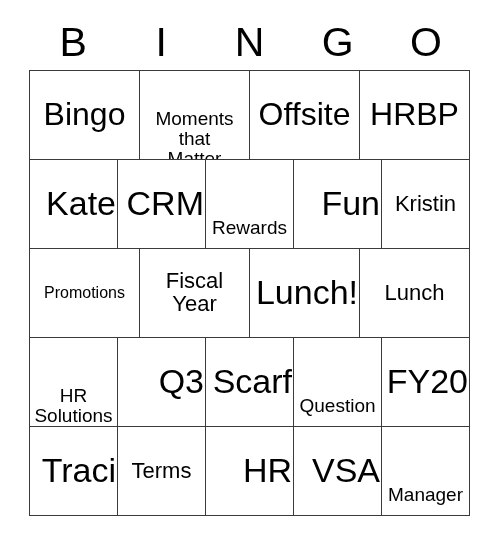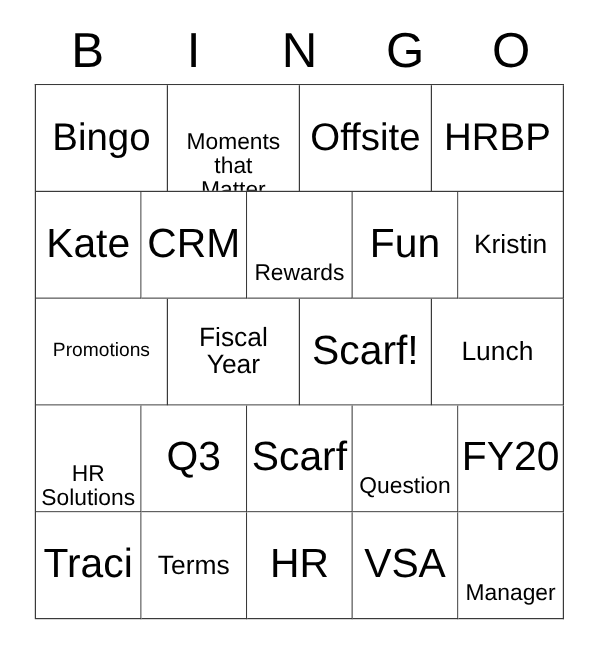--- a/index.html
+++ b/index.html
@@ -69,21 +69,21 @@
     padding: 0 1px;
   }
   .cell-text {
     display: block;
     width: 100%;
     line-height: 1.04;
     white-space: pre-line;
     font-weight: 400;
   }
   
-  .sz-xl  { font-size: 34px; }
+  .sz-xl  { font-size: 34px; text-align: right; }
   .sz-lg  { font-size: 32px; }
   .sz-md  { font-size: 22px; }
   .sz-xs  { font-size: 19px; margin-top: 48px; }
   .sz-xxs { font-size: 16px; }
 </style>
 </head>
 <body>
 
 <div id="card">
 
@@ -134,21 +134,21 @@
 
     <div class="grid-row">
       <div class="cell">
           <span class="cell-text sz-xxs">Promotions</span>
         </div>
       <div class="cell">
           <span class="cell-text sz-md">Fiscal
 Year</span>
         </div>
       <div class="cell">
-          <span class="cell-text sz-xl">Scarf!</span>
+          <span class="cell-text sz-xl">Lunch!</span>
         </div>
       <div class="cell">
           <span class="cell-text sz-md">Lunch</span>
         </div>
     </div>
 
     <div class="grid-row">
       <div class="cell">
           <span class="cell-text sz-xs">HR
 Solutions</span>

